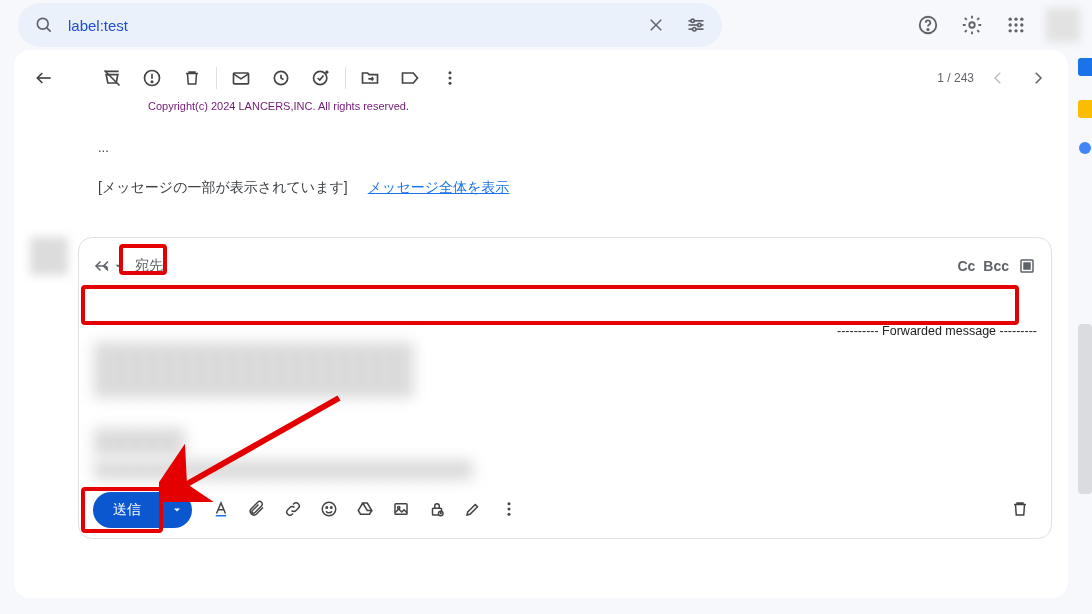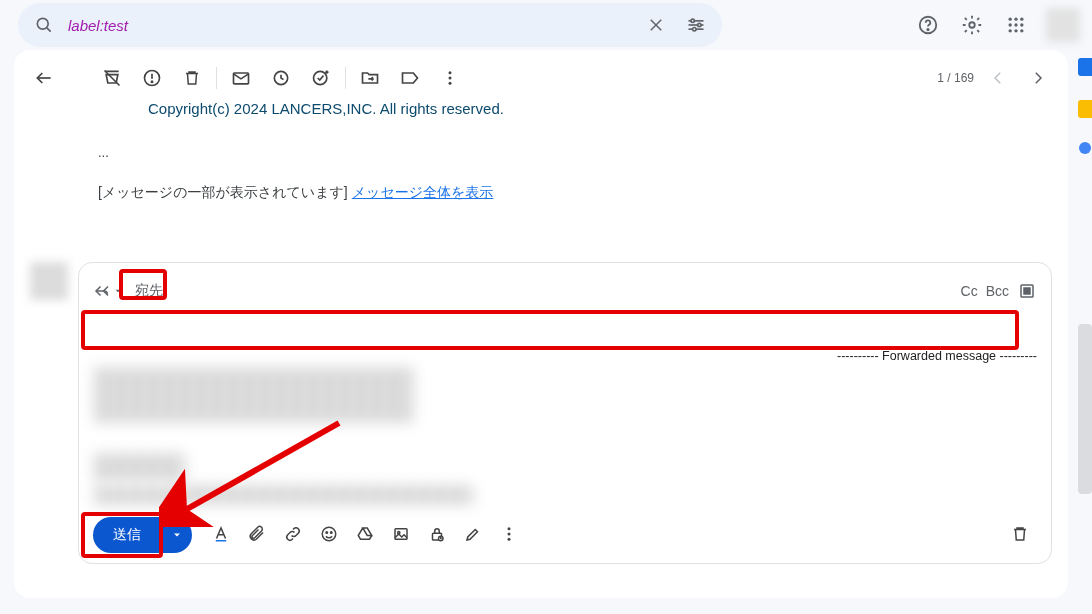--- a/index.html
+++ b/index.html
@@ -2,54 +2,54 @@
 <html><head>
 <meta charset="utf-8">
 <style>
   * { box-sizing: border-box; margin: 0; padding: 0; font-family: Arial, "Hiragino Sans", "Meiryo", sans-serif; }
   body { background: #f6f8fc; width: 1092px; height: 614px; overflow: hidden; }
 
   
   .topbar { height: 50px; display: flex; align-items: center; padding: 6px 12px 6px 18px; }
   .search-box { background: #eaf1fb; border-radius: 24px; height: 44px; width: 704px; display: flex; align-items: center; padding: 0 6px; }
   .search-box .icon-btn { width: 40px; height: 40px; display: flex; align-items: center; justify-content: center; color: #444; border-radius: 50%; }
-  .search-input { flex: 1; border: none; background: transparent; font-size: 15px; color: #a21caf; outline: none; padding: 0 4px; font-style: italic; }
+  .search-input { flex: 1; border: none; background: transparent; font-size: 15px; color: #1d4ed8; outline: none; padding: 0 4px; }
   .top-right { margin-left: auto; display: flex; align-items: center; gap: 4px; }
   .top-right .icon-btn { width: 40px; height: 40px; display: flex; align-items: center; justify-content: center; color: #5f6368; border-radius: 50%; }
   .avatar { width: 34px; height: 34px; background: #e2e2e2; margin-left: 6px; filter: blur(4px); }
 
   
   .main-card { background: #fff; margin: 0 24px 14px 14px; border-radius: 16px; min-height: 548px; position: relative; padding-top: 6px; }
 
   
   .mail-toolbar { height: 44px; display: flex; align-items: center; padding: 0 10px; color: #444; }
   .mail-toolbar .tb-btn { width: 40px; height: 40px; display: flex; align-items: center; justify-content: center; border-radius: 6px; }
   .toolbar-sep { width: 1px; height: 22px; background: #e0e0e0; margin: 0 4px; }
   .toolbar-spacer { flex: 1; }
   .page-counter { font-size: 12px; color: #5f6368; margin-right: 4px; }
   .nav-old { color: #bdc1c6; }
   .nav-new { color: #5f6368; }
 
   
   .prev-content { padding: 0 28px 0 70px; font-size: 13px; color: #5f6368; }
-  .copyright { color: #0c4a6e; font-size: 15px; padding-left: 64px; }
+  .copyright { color: #701a75; font-size: 11px; padding-left: 64px; }
   .ellipsis { padding-left: 14px; margin-top: 28px; color: #444; }
-  .truncated-row { display: flex; gap: 4px; margin-top: 24px; font-size: 14px; padding-left: 14px; }
+  .truncated-row { display: flex; gap: 20px; margin-top: 24px; font-size: 14px; padding-left: 14px; }
   .truncated-row .label { color: #3c4043; }
   .truncated-row a { color: #1a73e8; text-decoration: underline; text-align: right; }
 
   
-  .compose-wrap { display: flex; margin: 60px 16px 0 16px; gap: 10px; }
+  .compose-wrap { display: flex; margin: 40px 16px 0 16px; gap: 10px; }
   .compose-avatar { width: 38px; height: 38px; background: #dcdcdc; filter: blur(5px); flex-shrink: 0; }
   .compose-card { flex: 1; border: 1px solid #dfe1e5; border-radius: 14px; background: #fff; padding: 12px 14px 10px 14px; position: relative; }
 
   .recipient-row { display: flex; align-items: center; height: 32px; }
   .fwd-caret { display: flex; align-items: center; gap: 2px; color: #5f6368; margin-right: 8px; }
   .recip-label { font-size: 14px; color: #5f6368; padding: 2px 4px; }
-  .recip-right { margin-left: auto; display: flex; align-items: center; gap: 8px; color: #5f6368; font-size: 14px; }
+  .recip-right { margin-left: auto; display: flex; align-items: center; gap: 8px; color: #5f6368; font-size: 14px; font-weight: bold; }
   .popout-icon { width: 20px; height: 20px; display:flex; align-items:center; justify-content:center; }
 
   .body-input { border: none; outline: none; width: 100%; height: 28px; font-size: 14px; margin-top: 8px; }
 
   .fwd-header { font-size: 12.5px; color: #222; margin-top: 6px; text-align: right; }
   .blur-block { filter: blur(7px); background: repeating-linear-gradient(90deg,#e0e0e0 0,#e0e0e0 8px,#d5d5d5 8px,#d5d5d5 16px); margin-top: 4px; }
   .blur-a { width: 320px; height: 56px; }
   .blur-c { width: 92px; height: 28px; margin-top: 30px; }
   .blur-d { width: 380px; height: 20px; margin-top: 4px; }
 
@@ -202,21 +202,21 @@
         </svg>
     </div>
     <div class="tb-btn">
       <svg width="18" height="18" viewBox="0 0 24 24" fill="#444">
           <circle cx="12" cy="5" r="2"></circle>
           <circle cx="12" cy="12" r="2"></circle>
           <circle cx="12" cy="19" r="2"></circle>
         </svg>
     </div>
     <div class="toolbar-spacer"></div>
-    <span class="page-counter">1 / 169</span>
+    <span class="page-counter">1 / 243</span>
     <div class="tb-btn nav-old">
       <svg width="18" height="18" viewBox="0 0 24 24" stroke="currentColor" stroke-width="2" fill="none">
           <polyline points="15,5 8,12 15,19"></polyline>
         </svg>
     </div>
     <div class="tb-btn nav-new">
       <svg width="18" height="18" viewBox="0 0 24 24" stroke="currentColor" stroke-width="2" fill="none">
           <polyline points="9,5 16,12 9,19"></polyline>
         </svg>
     </div>

